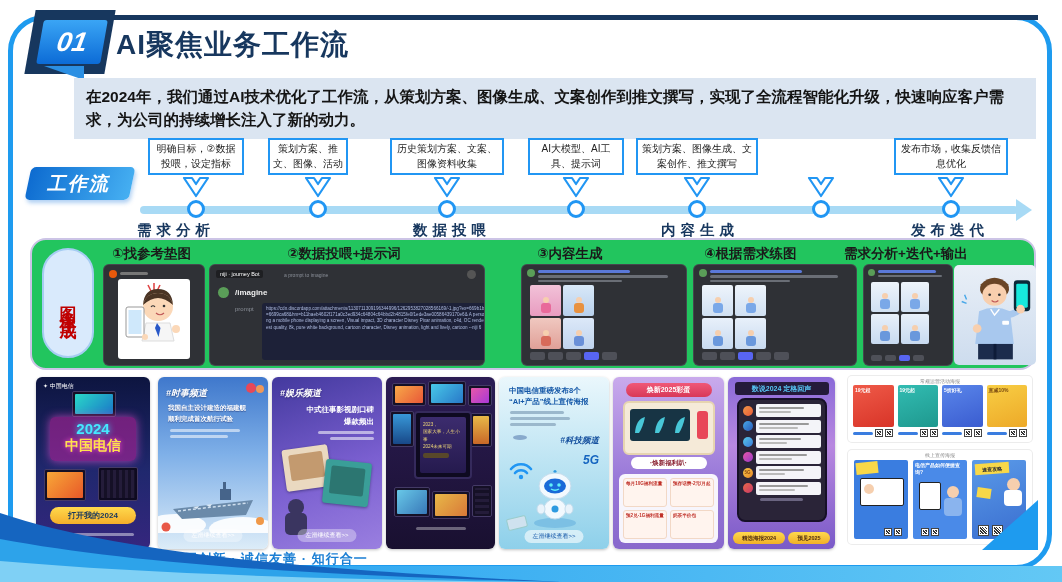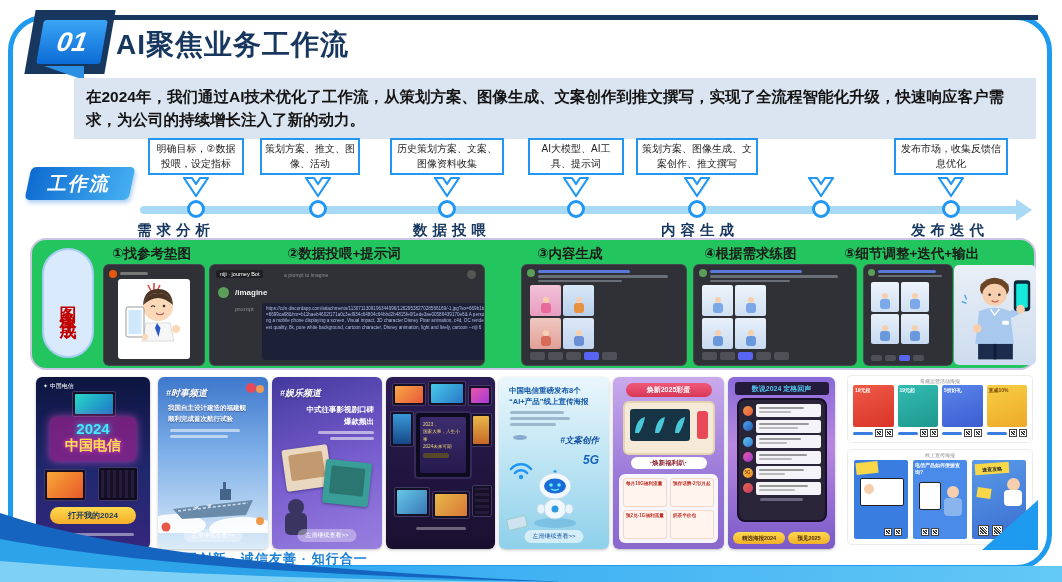--- a/index.html
+++ b/index.html
@@ -81,21 +81,21 @@
   <div class="b-flap"></div>
   <div class="title">AI聚焦业务工作流</div>
 
   <div class="intro">在2024年，我们通过AI技术优化了工作流，从策划方案、图像生成、文案创作到推文撰写，实现了全流程智能化升级，快速响应客户需求，为公司的持续增长注入了新的动力。</div>
 
   <div class="wflabel">
       <span>工作流</span>
     </div>
 
   <div class="wbox" style="left:148px;width:96px">明确目标，②数据投喂，设定指标</div>
-  <div class="wbox" style="left:260px;width:100px">策划方案、推文、图像、活动</div>
+  <div class="wbox" style="left:268px;width:80px">策划方案、推文、图像、活动</div>
   <div class="wbox" style="left:390px;width:114px">历史策划方案、文案、图像资料收集</div>
   <div class="wbox" style="left:528px;width:96px">AI大模型、AI工具、提示词</div>
   <div class="wbox" style="left:636px;width:122px">策划方案、图像生成、文案创作、推文撰写</div>
   <div class="wbox" style="left:894px;width:114px">发布市场，收集反馈信息优化</div>
 
   <svg class="warrow" style="left:182px" viewBox="0 0 28 22">
       <polygon points="2,2 10,2 14,8 18,2 26,2 14,20" fill="#fff" stroke="#2196f3" stroke-width="2.2" stroke-linejoin="round"></polygon>
     </svg>
   <svg class="warrow" style="left:304px" viewBox="0 0 28 22">
       <polygon points="2,2 10,2 14,8 18,2 26,2 14,20" fill="#fff" stroke="#2196f3" stroke-width="2.2" stroke-linejoin="round"></polygon>
@@ -133,21 +133,21 @@
 
   <div class="igsec">
     <div class="igpill">
         <span>图像生成</span>
       </div>
 
     <div class="iglbl" style="left:80px">①找参考垫图</div>
     <div class="iglbl" style="left:255px">②数据投喂+提示词</div>
     <div class="iglbl" style="left:505px">③内容生成</div>
     <div class="iglbl" style="left:672px">④根据需求练图</div>
-    <div class="iglbl" style="left:812px">⑤细节调整+迭代+输出</div>
+    <div class="iglbl" style="left:812px">需求分析+迭代+输出</div>
 
     <div class="shot" style="left:72px;width:100px">
       <div class="av" style="left:5px;top:5px;width:8px;height:8px;background:#e8590c"></div>
       <div class="line" style="left:16px;top:7px;width:28px;height:3px;background:#777"></div>
       <div style="position:absolute;left:14px;top:14px;width:72px;height:80px;background:#fff;border-radius:3px">
         <svg width="72" height="80" viewBox="0 0 72 80">
           <path d="M30 6 l3 6 M36 4 v7 M42 6 l-3 6" stroke="#e04848" stroke-width="1.6" fill="none"></path>
           <path d="M25 26 Q26 10 40 10 Q54 10 55 26 Q48 18 40 16 Q32 18 25 26 Z" fill="#4a3424"></path>
           <ellipse cx="40" cy="28" rx="15" ry="14" fill="#fbd8b8"></ellipse>
           <path d="M25 26 Q28 14 40 14 Q52 14 55 26 Q47 19 40 19 Q33 19 25 26 Z" fill="#4a3424"></path>
@@ -374,21 +374,21 @@
     <div class="ph" style="left:30px;top:150px;width:50px;background:rgba(255,255,255,.35)"></div>
   </div>
 
   <div class="poster" style="left:499px;width:110px;background:linear-gradient(180deg,#eaf7fc,#b8e2f2 55%,#8ed0ea)">
     <div style="position:absolute;left:10px;top:9px;color:#1558a8;font-size:7.5px;font-weight:bold">中国电信重磅发布8个</div>
     <div style="position:absolute;left:10px;top:20px;color:#1558a8;font-size:7.5px;font-weight:bold">“AI+产品”线上宣传海报</div>
     <div class="ph" style="left:11px;top:34px;width:54px;background:#9bb8cc"></div>
     <div class="ph" style="left:11px;top:40px;width:60px;background:#9bb8cc"></div>
     <div class="ph" style="left:11px;top:46px;width:46px;background:#9bb8cc"></div>
     <div style="position:absolute;left:14px;top:58px;width:14px;height:5px;border-radius:50%;background:#88aacc"></div>
-    <div style="position:absolute;right:10px;top:58px;color:#15509e;font-size:8.5px;font-weight:bold;font-style:italic">#文案创作</div>
+    <div style="position:absolute;right:10px;top:58px;color:#15509e;font-size:8.5px;font-weight:bold;font-style:italic">#科技频道</div>
     <svg style="position:absolute;left:8px;top:78px" width="28" height="26" viewBox="0 0 28 26">
       <path d="M4 14 a13 13 0 0 1 20 0 M8 18 a8 8 0 0 1 12 0" stroke="#2196f3" fill="none" stroke-width="2.6" stroke-linecap="round"></path>
       <circle cx="14" cy="22" r="2.2" fill="#2196f3"></circle>
     </svg>
     <div style="position:absolute;right:10px;top:76px;color:#1565c0;font-size:12px;font-weight:bold;font-style:italic">5G</div>
     <svg style="position:absolute;left:26px;top:92px" width="60" height="60" viewBox="0 0 60 60">
       <ellipse cx="30" cy="54" rx="21" ry="5" fill="#7cc0e4"></ellipse>
       <ellipse cx="30" cy="40" rx="11" ry="10" fill="#f2f9fe" stroke="#c4dcec"></ellipse>
       <circle cx="30" cy="40" r="3.5" fill="#2e9ae0"></circle>
       <ellipse cx="16" cy="40" rx="4" ry="5" fill="#e8f3fb" stroke="#c4dcec"></ellipse>

